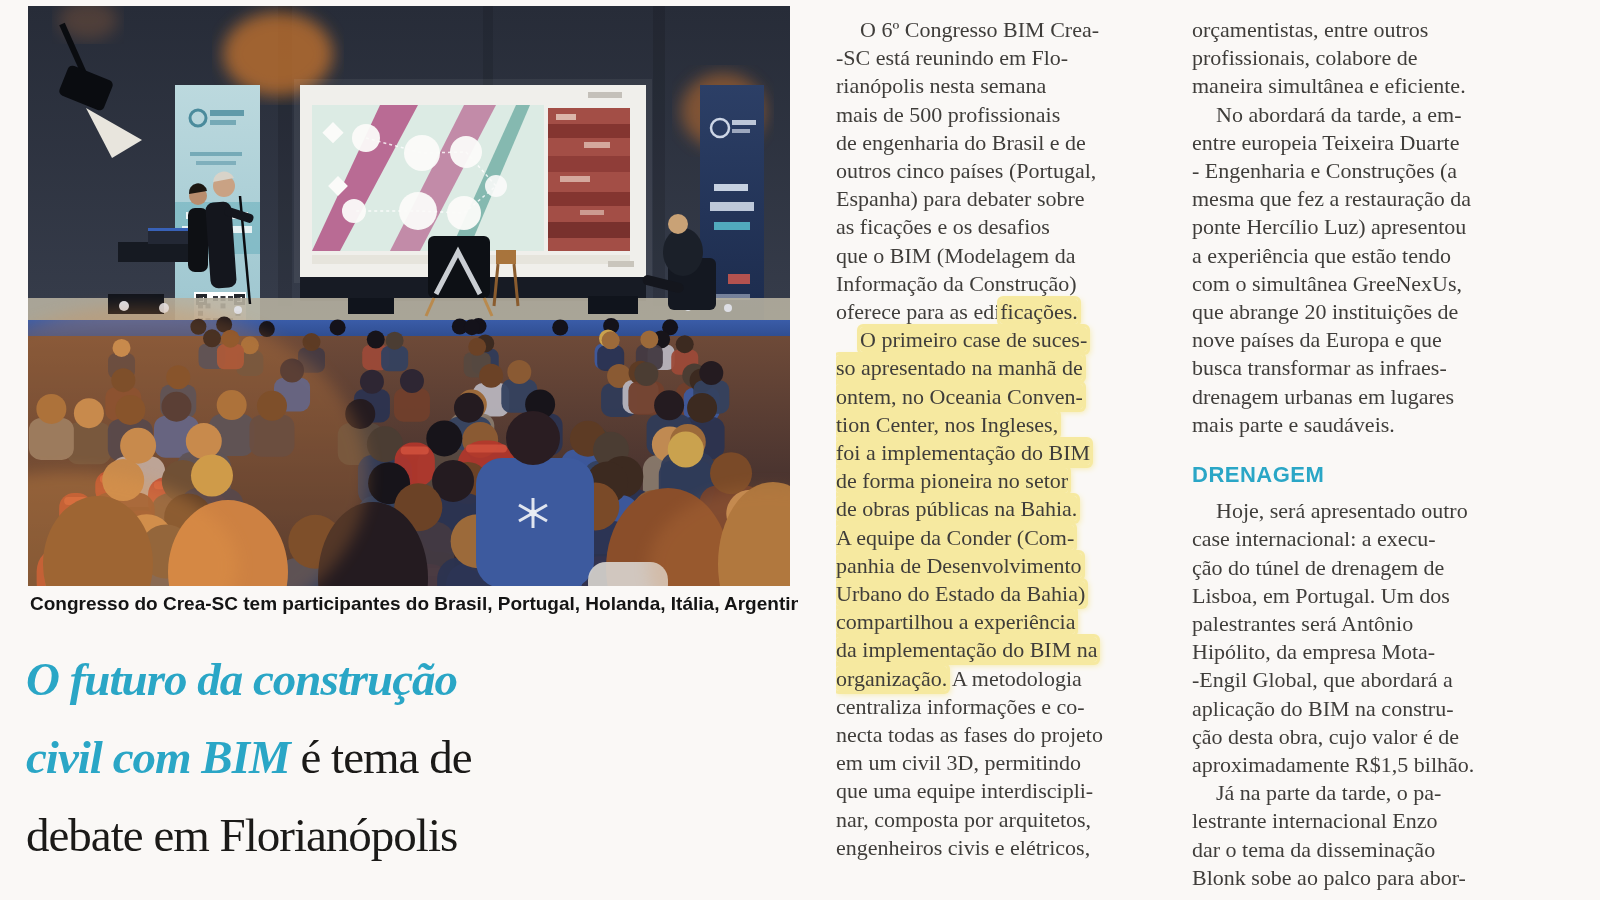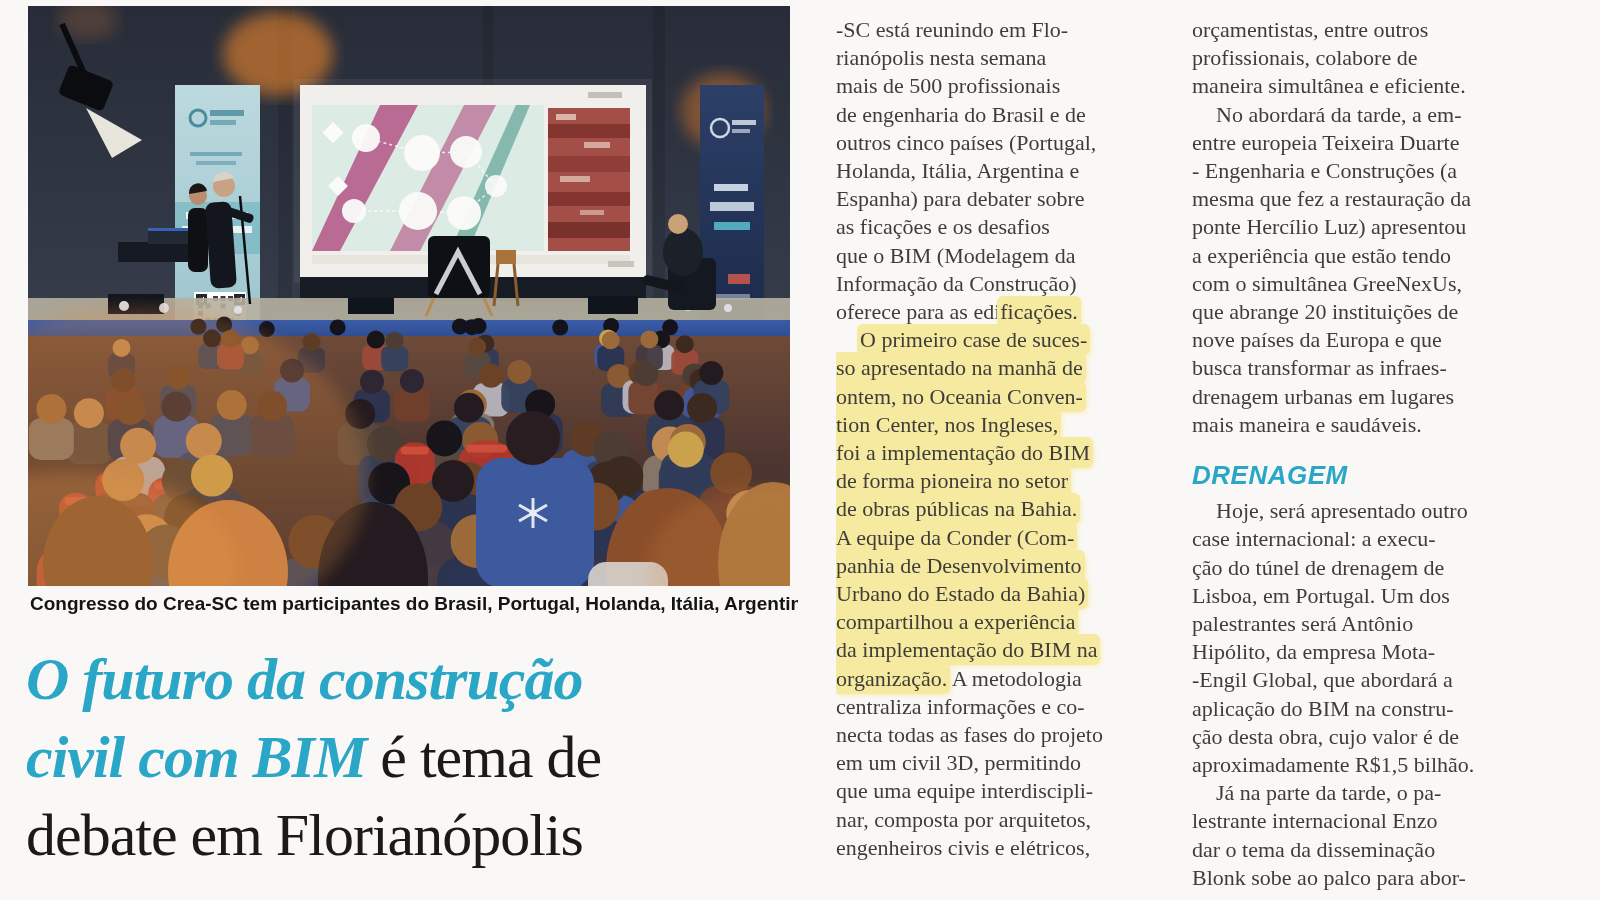--- a/index.html
+++ b/index.html
@@ -26,21 +26,21 @@
   
   .caption{
     position:absolute;left:30px;top:593px;width:768px;
     font-family:"Liberation Sans",sans-serif;font-weight:700;
     font-size:19px;color:#141414;white-space:nowrap;overflow:hidden;
   }
 
   
   .headline{
     position:absolute;left:26px;top:640px;width:784px;
-    font-size:60px;line-height:78px;letter-spacing:-1px;
+    font-size:47px;line-height:78px;letter-spacing:-1px;
     white-space:nowrap;overflow:hidden;height:260px;
   }
   .hl-accent{color:var(--accent);font-style:italic;font-weight:700}
   .hl-dark{color:var(--ink-strong);font-weight:400}
 
   
   .col{
     position:absolute;top:0;height:900px;overflow:hidden;
     font-size:22px;line-height:28.2px;color:var(--ink-body);
   }
@@ -48,23 +48,22 @@
   #col-right{left:1192px;width:350px;padding-top:16px}
   .tline{white-space:nowrap}
   .ind{padding-left:24px}
   .hl{
     background:var(--hl);
     box-shadow:0 0 0 3px var(--hl),2px 2px 6px 1px var(--hl);
     border-radius:3px;
   }
   .sechead{
     font-family:"Liberation Sans",sans-serif;font-weight:800;
-    font-size:26px;letter-spacing:.5px;color:var(--accent);
+    font-size:22px;letter-spacing:.5px;color:var(--accent);
     margin:22px 0 8px 0;
-    font-style:italic;
   }
 </style>
 </head>
 <body>
 
 <div class="page">
 
   <div class="photo">
     <svg width="762" height="580" viewBox="0 0 762 580">
       <defs>
@@ -455,26 +454,26 @@
 
   <div class="caption">Congresso do Crea-SC tem participantes do Brasil, Portugal, Holanda, Itália, Argentina e Es</div>
 
   <div class="headline">
     <div><span class="hl-accent">O futuro da construção</span></div>
     <div><span class="hl-accent">civil com BIM</span><span class="hl-dark"> é tema de</span></div>
     <div><span class="hl-dark">debate em Florianópolis</span></div>
   </div>
 
   <div class="col" id="col-left">
+      <div class="tline ind"><span>O 6º Congresso BIM Crea-</span></div>
       <div class="tline"><span>-SC está reunindo em Flo-</span></div>
       <div class="tline"><span>rianópolis nesta semana</span></div>
       <div class="tline"><span>mais de 500 profissionais</span></div>
       <div class="tline"><span>de engenharia do Brasil e de</span></div>
       <div class="tline"><span>outros cinco países (Portugal,</span></div>
-      <div class="tline"><span>Holanda, Itália, Argentina e</span></div>
       <div class="tline"><span>Espanha) para debater sobre</span></div>
       <div class="tline"><span>as ficações e os desafios</span></div>
       <div class="tline"><span>que o BIM (Modelagem da</span></div>
       <div class="tline"><span>Informação da Construção)</span></div>
       <div class="tline"><span>oferece para as edi</span><span class="hl">ficações.</span></div>
       <div class="tline ind"><span class="hl">O primeiro case de suces-</span></div>
       <div class="tline"><span class="hl">so apresentado na manhã de</span></div>
       <div class="tline"><span class="hl">ontem, no Oceania Conven-</span></div>
       <div class="tline"><span class="hl">tion Center, nos Ingleses,</span></div>
       <div class="tline"><span class="hl">foi a implementação do BIM</span></div>
@@ -501,21 +500,21 @@
       <div class="tline"><span>entre europeia Teixeira Duarte</span></div>
       <div class="tline"><span>- Engenharia e Construções (a</span></div>
       <div class="tline"><span>mesma que fez a restauração da</span></div>
       <div class="tline"><span>ponte Hercílio Luz) apresentou</span></div>
       <div class="tline"><span>a experiência que estão tendo</span></div>
       <div class="tline"><span>com o simultânea GreeNexUs,</span></div>
       <div class="tline"><span>que abrange 20 instituições de</span></div>
       <div class="tline"><span>nove países da Europa e que</span></div>
       <div class="tline"><span>busca transformar as infraes-</span></div>
       <div class="tline"><span>drenagem urbanas em lugares</span></div>
-      <div class="tline"><span>mais maneira e saudáveis.</span></div>
+      <div class="tline"><span>mais parte e saudáveis.</span></div>
       <div class="sechead">DRENAGEM</div>
       <div class="tline ind"><span>Hoje, será apresentado outro</span></div>
       <div class="tline"><span>case internacional: a execu-</span></div>
       <div class="tline"><span>ção do túnel de drenagem de</span></div>
       <div class="tline"><span>Lisboa, em Portugal. Um dos</span></div>
       <div class="tline"><span>palestrantes será Antônio</span></div>
       <div class="tline"><span>Hipólito, da empresa Mota-</span></div>
       <div class="tline"><span>-Engil Global, que abordará a</span></div>
       <div class="tline"><span>aplicação do BIM na constru-</span></div>
       <div class="tline"><span>ção desta obra, cujo valor é de</span></div>

